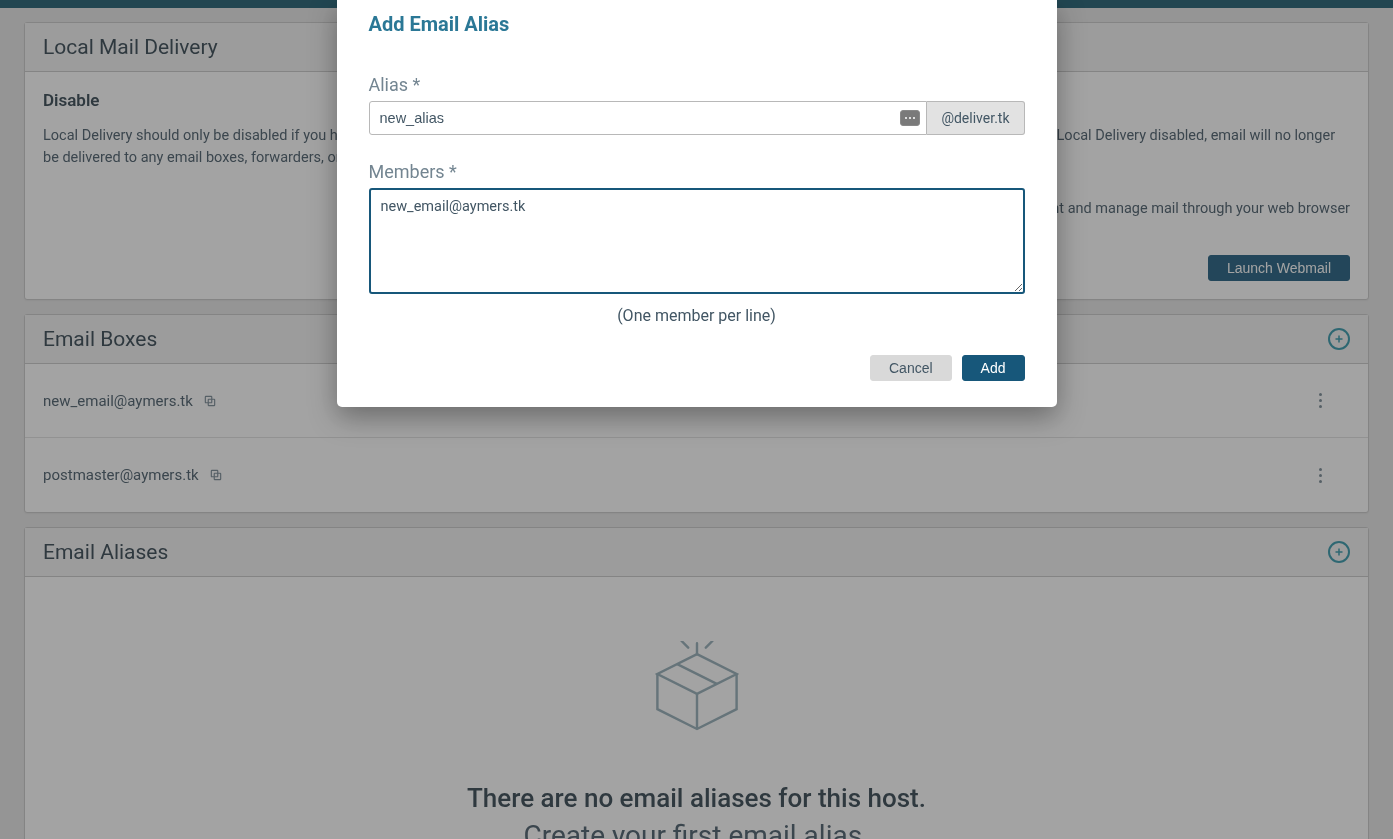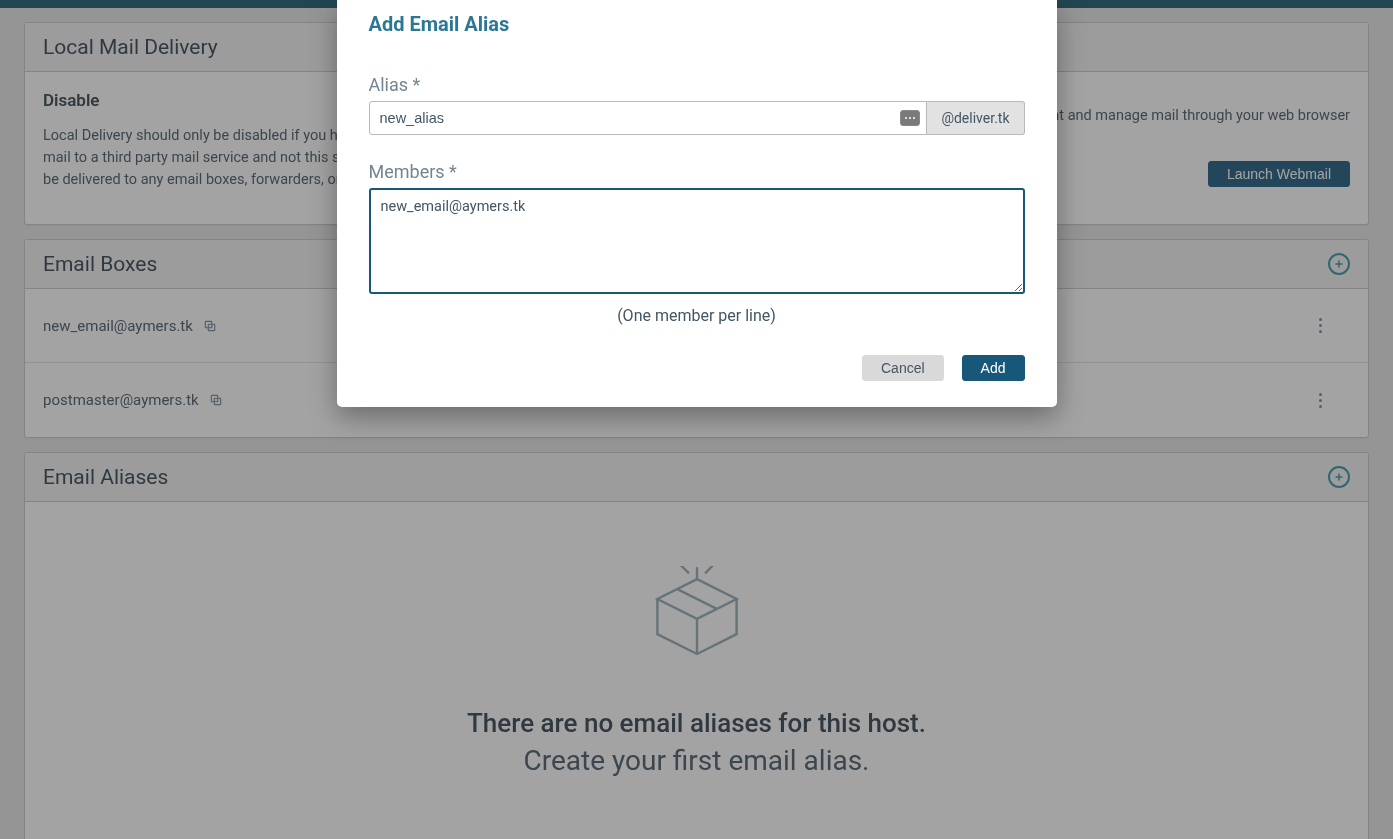--- a/index.html
+++ b/index.html
@@ -41,21 +41,21 @@
     padding:12px 18px;
     font-size:21px;
     color:var(--text-dark);
     border-bottom:1px solid var(--border);
     display:flex;
     align-items:center;
     justify-content:space-between;
   }
 
   
-  .lmd{display:flex;padding:18px;}
+  .lmd{display:flex;padding:18px;flex-direction:column;}
   .lmd-col{flex:1;min-width:0;}
   .lmd-title{font-size:17px;color:var(--text-dark);margin:0 0 10px 0;font-weight:600;}
   .lmd-text{font-size:14.5px;color:var(--text);line-height:1.55;}
   .lmd-right{display:flex;flex-direction:column;}
   .btn{
     display:inline-flex;align-items:center;justify-content:center;
     border:1px solid var(--btn-blue);background:var(--btn-blue);color:#fff;
     font-size:14px;padding:4px 18px;border-radius:3px;cursor:pointer;
     user-select:none;
   }
@@ -114,21 +114,21 @@
   .alias-addon{
     background:var(--addon);border:1px solid var(--input-border);border-left:none;border-radius:0 3px 3px 0;
     padding:8px 14px;font-size:14px;color:var(--text);
   }
   .members{
     width:100%;border:2px solid var(--input-focus);border-radius:3px;
     min-height:106px;resize:vertical;padding:8px 10px;font-size:14.5px;
     font-family:inherit;color:var(--text);outline:none;
   }
   .hint{font-size:16px;color:var(--text);margin:8px 0 30px;text-align:center;}
-  .modal-actions{display:flex;justify-content:flex-end;gap:18px;}
+  .modal-actions{display:flex;justify-content:flex-end;gap:10px;}
   .spacer{height:26px;}
 </style>
 </head>
 <body>
 
 <div class="topbar"></div>
 
 <div class="section">
   <div class="section-head">
     <span>Local Mail Delivery</span>

